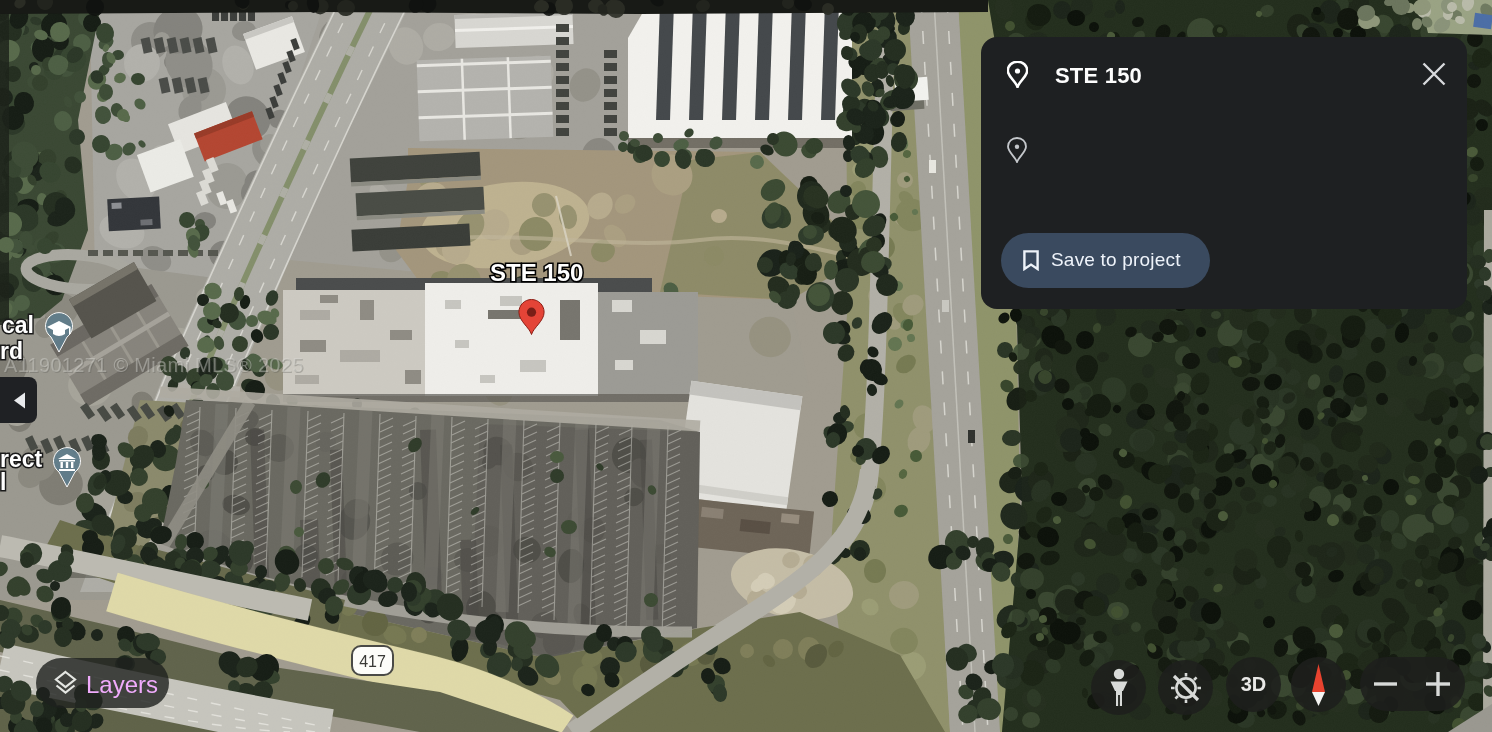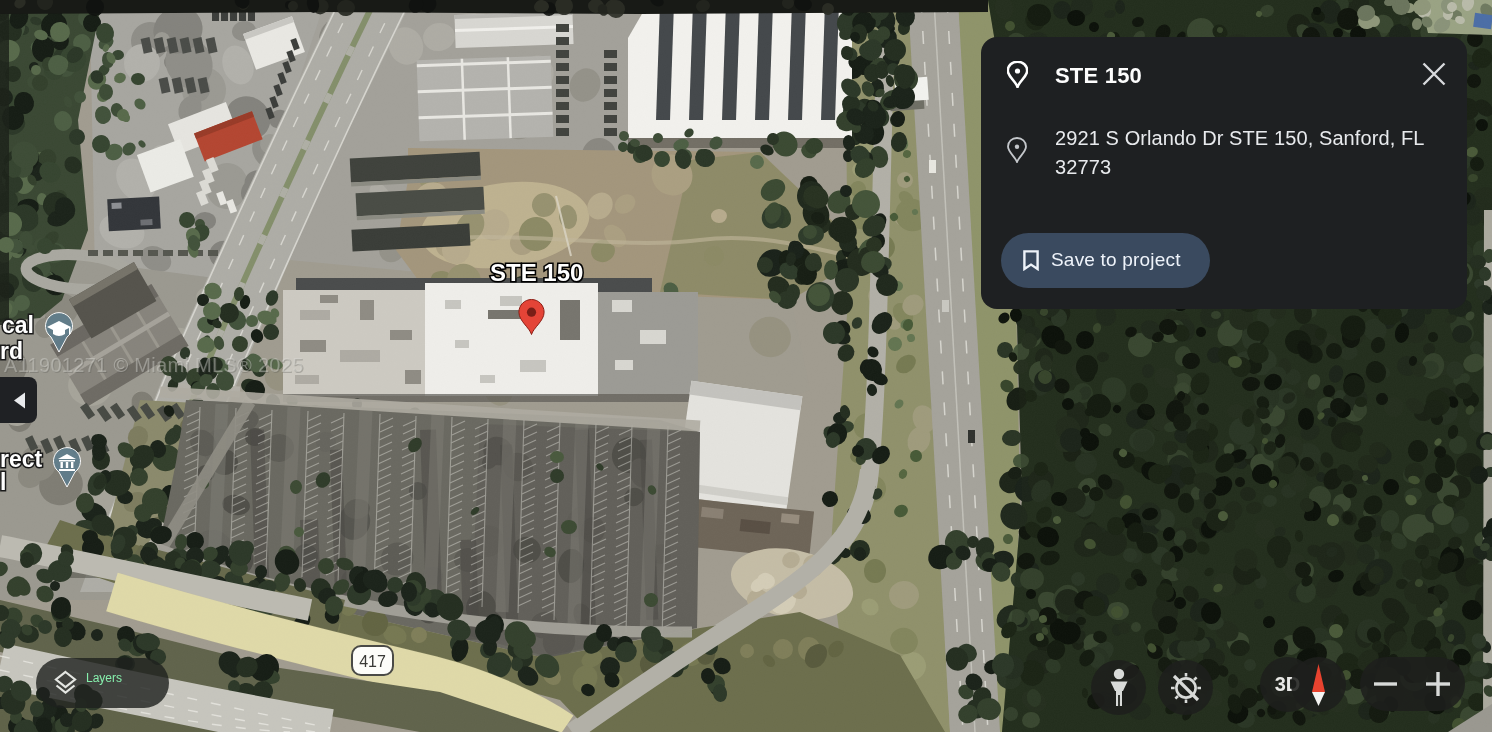--- a/index.html
+++ b/index.html
@@ -6,21 +6,21 @@
 html, body { width: 1492px; height: 732px; overflow: hidden; background: #000; }
 body { font-family: "Liberation Sans", sans-serif; position: relative; }
 .map { position: absolute; left: 0; top: 0; filter: blur(0.6px) saturate(0.96); }
 .card { position: absolute; left: 981px; top: 37px; width: 486px; height: 272px; background: #1e2022; border-radius: 16px; }
 .card .title { position: absolute; left: 74px; top: 26px; font-size: 22px; font-weight: bold; color: #fdfdfd; letter-spacing: 0.2px; }
 .card .addr { position: absolute; left: 74px; top: 87px; width: 374px; font-size: 20px; line-height: 29px; color: #e8eaed; letter-spacing: 0.1px; }
 .savebtn { position: absolute; left: 20px; top: 196px; width: 209px; height: 55px; background: #3a4a5f; border-radius: 28px; }
 .savebtn span { position: absolute; left: 50px; top: 16px; font-size: 19px; font-weight: normal; color: #eef3fa; letter-spacing: 0.2px; white-space: nowrap; }
 .backbtn { position: absolute; left: 0; top: 377px; width: 37px; height: 46px; background: #1f2124; border-radius: 0 8px 8px 0; }
 .layers { position: absolute; left: 36px; top: 658px; width: 133px; height: 50px; background: rgba(30,32,30,0.8); border-radius: 25px; }
-.layers span { position: absolute; left: 50px; top: 13px; font-size: 12px; color: #86efac; }
+.layers span { position: absolute; left: 50px; top: 13px; font-size: 24px; color: #f0abfc; }
 .ctl { position: absolute; background: rgba(30,31,29,0.88); border-radius: 50%; width: 55px; height: 55px; }
 .zoompill { position: absolute; left: 1360px; top: 657px; width: 105px; height: 54px; background: rgba(30,31,29,0.88); border-radius: 27px; }
 .threed { color: #e8e8e6; font-size: 20px; font-weight: bold; text-align: center; line-height: 55px; }
 </style>
 </head>
 <body>
 
 <svg class="map" width="1492" height="732" viewBox="0 0 1492 732" xmlns="http://www.w3.org/2000/svg">
 <defs>
 <filter id="grain">
@@ -2947,21 +2947,20 @@
 
   <svg style="position:absolute;left:441px;top:25px;" width="24" height="24" viewBox="0 0 24 24">
     <path d="M 1.5 1.5 L 22.5 22.5 M 22.5 1.5 L 1.5 22.5" stroke="#d7d9dc" stroke-width="2.4"></path>
   </svg>
 
   <svg style="position:absolute;left:26px;top:100px;" width="20" height="26" viewBox="0 0 20 26">
     <path d="M 10 25 C 8.4 20 1 15 1 9.5 C 1 4.3 5 1 10 1 C 15 1 19 4.3 19 9.5 C 19 15 11.6 20 10 25 Z" fill="none" stroke="#c4c7cb" stroke-width="1.8"></path>
     <circle cx="10" cy="9.7" r="2.2" fill="#c4c7cb"></circle>
   </svg>
 
-  <div class="addr">2921 S Orlando Dr STE 150, Sanford, FL 32773</div>
 
   <div class="savebtn">
 
     <svg style="position:absolute;left:22px;top:17px;" width="16" height="21" viewBox="0 0 16 21">
       <path d="M 1.4 1.4 L 14.6 1.4 L 14.6 19 L 8 14.6 L 1.4 19 Z" fill="none" stroke="#eef3fa" stroke-width="2.4"></path>
     </svg>
     <span>Save to project</span>
   </div>
 </div>
 
@@ -2990,21 +2989,21 @@
 <div class="ctl" style="left:1158px;top:660px;">
   <svg style="position:absolute;left:12px;top:12px;" width="32" height="32" viewBox="0 0 32 32">
     <g stroke="#d8dad8" stroke-width="2.6" fill="none">
       <circle cx="16" cy="16" r="9.6"></circle>
       <path d="M 16 1 L 16 4.6 M 16 27.4 L 16 31 M 1 16 L 4.6 16 M 27.4 16 L 31 16 M 5.4 26.6 L 8 24 M 26.6 5.4 L 24 8"></path>
       <path d="M 4 4 L 28 28" stroke-width="3.2"></path>
     </g>
   </svg>
 </div>
 
-<div class="ctl threed" style="left:1260px;top:657px;text-align:center;">3D</div>
+<div class="ctl threed" style="left:1226px;top:657px;text-align:center;">3D</div>
 
 <div class="ctl" style="left:1291px;top:657px;">
   <svg style="position:absolute;left:19px;top:6px;" width="17" height="44" viewBox="0 0 17 44">
     <polygon points="8.5,1 2,29 15,29" fill="#e8432f"></polygon>
     <polygon points="2,29 8.5,43 15,29" fill="#f4f4f2"></polygon>
   </svg>
 </div>
 
 <div class="zoompill">
   <svg style="position:absolute;left:0;top:0;" width="105" height="54" viewBox="0 0 105 54">

